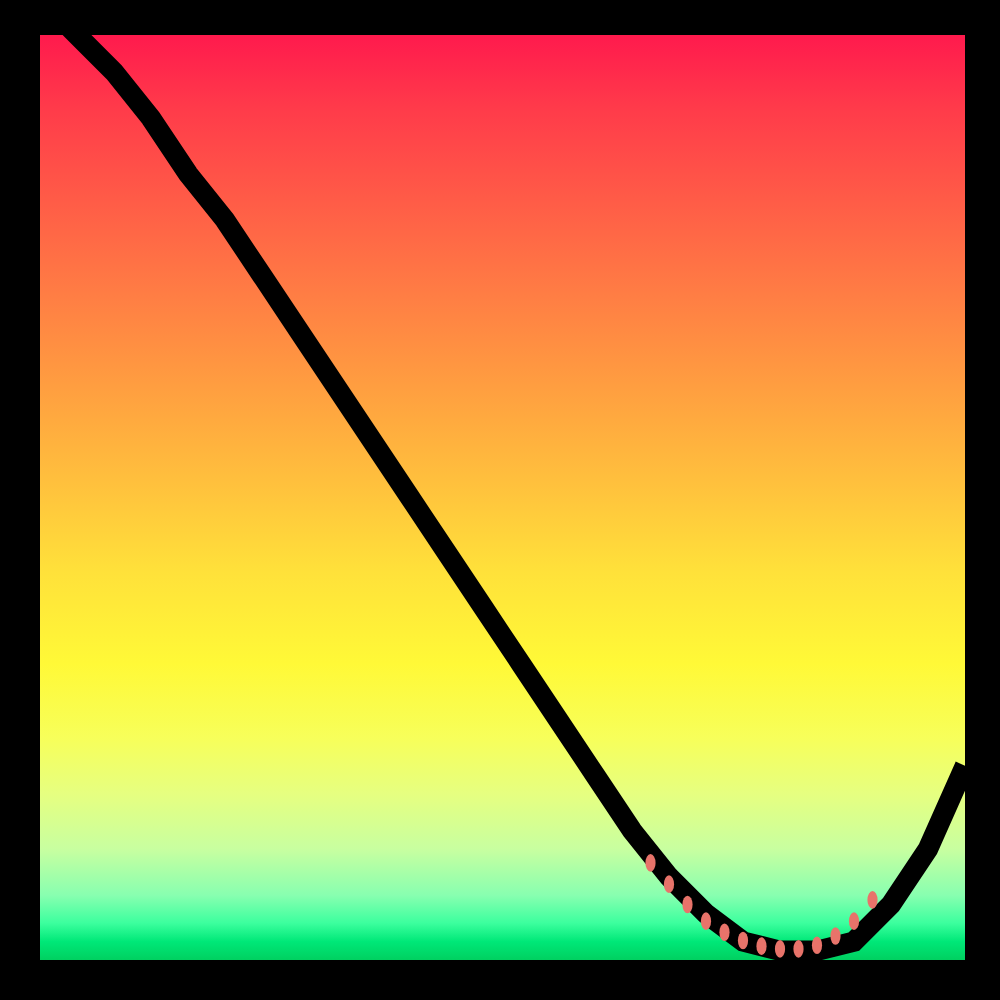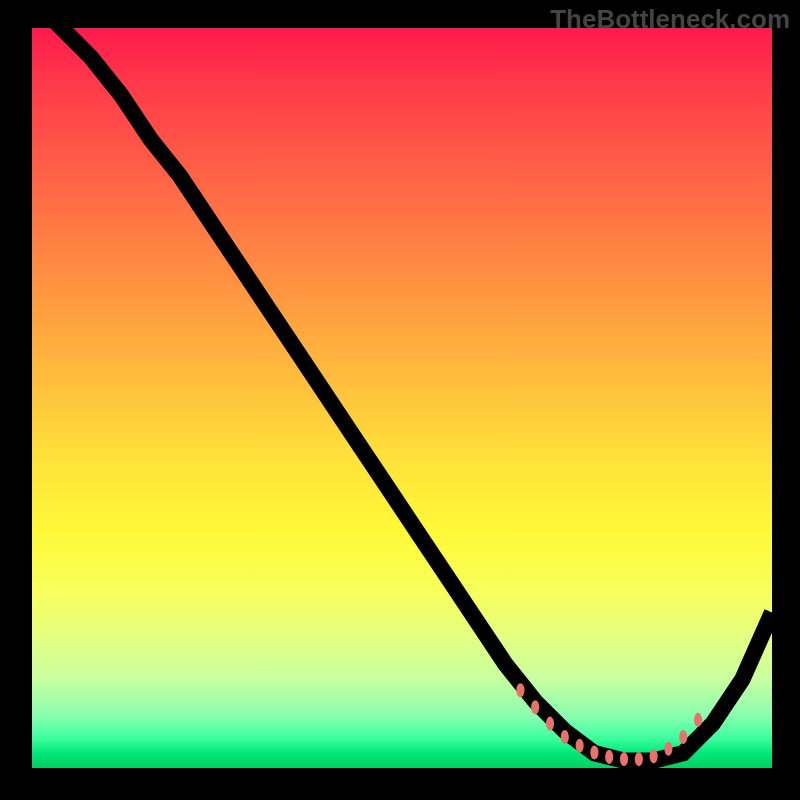--- a/index.html
+++ b/index.html
@@ -58,21 +58,20 @@
     stroke-width: 2.2;
   }
   .marker {
     fill: #e8736a;
   }
 </style>
 </head>
 <body>
 
 <div class="outer">
-  <div class="watermark">TheBottleneck.com</div>
 
   <div class="plot">
     <div class="gradient"></div>
     <svg class="curve" viewBox="0 0 100 100" preserveAspectRatio="none">
       <path class="curve-path" d="M0.00 -4.00 L4.00 0.00 L8.00 4.00 L12.00 9.00 L16.00 15.00 L20.00 20.00 L24.00 26.00 L28.00 32.00 L32.00 38.00 L36.00 44.00 L40.00 50.00 L44.00 56.00 L48.00 62.00 L52.00 68.00 L56.00 74.00 L60.00 80.00 L64.00 86.00 L68.00 91.00 L72.00 95.00 L76.00 98.00 L80.00 99.00 L84.00 99.00 L88.00 98.00 L92.00 94.00 L96.00 88.00 L100.00 79.00"></path>
       <g id="marker-group">
           <ellipse cx="66.00" cy="89.50" rx="0.55" ry="0.95" class="marker"></ellipse>
           <ellipse cx="68.00" cy="91.80" rx="0.55" ry="0.95" class="marker"></ellipse>
           <ellipse cx="70.00" cy="94.00" rx="0.55" ry="0.95" class="marker"></ellipse>
           <ellipse cx="72.00" cy="95.80" rx="0.55" ry="0.95" class="marker"></ellipse>

